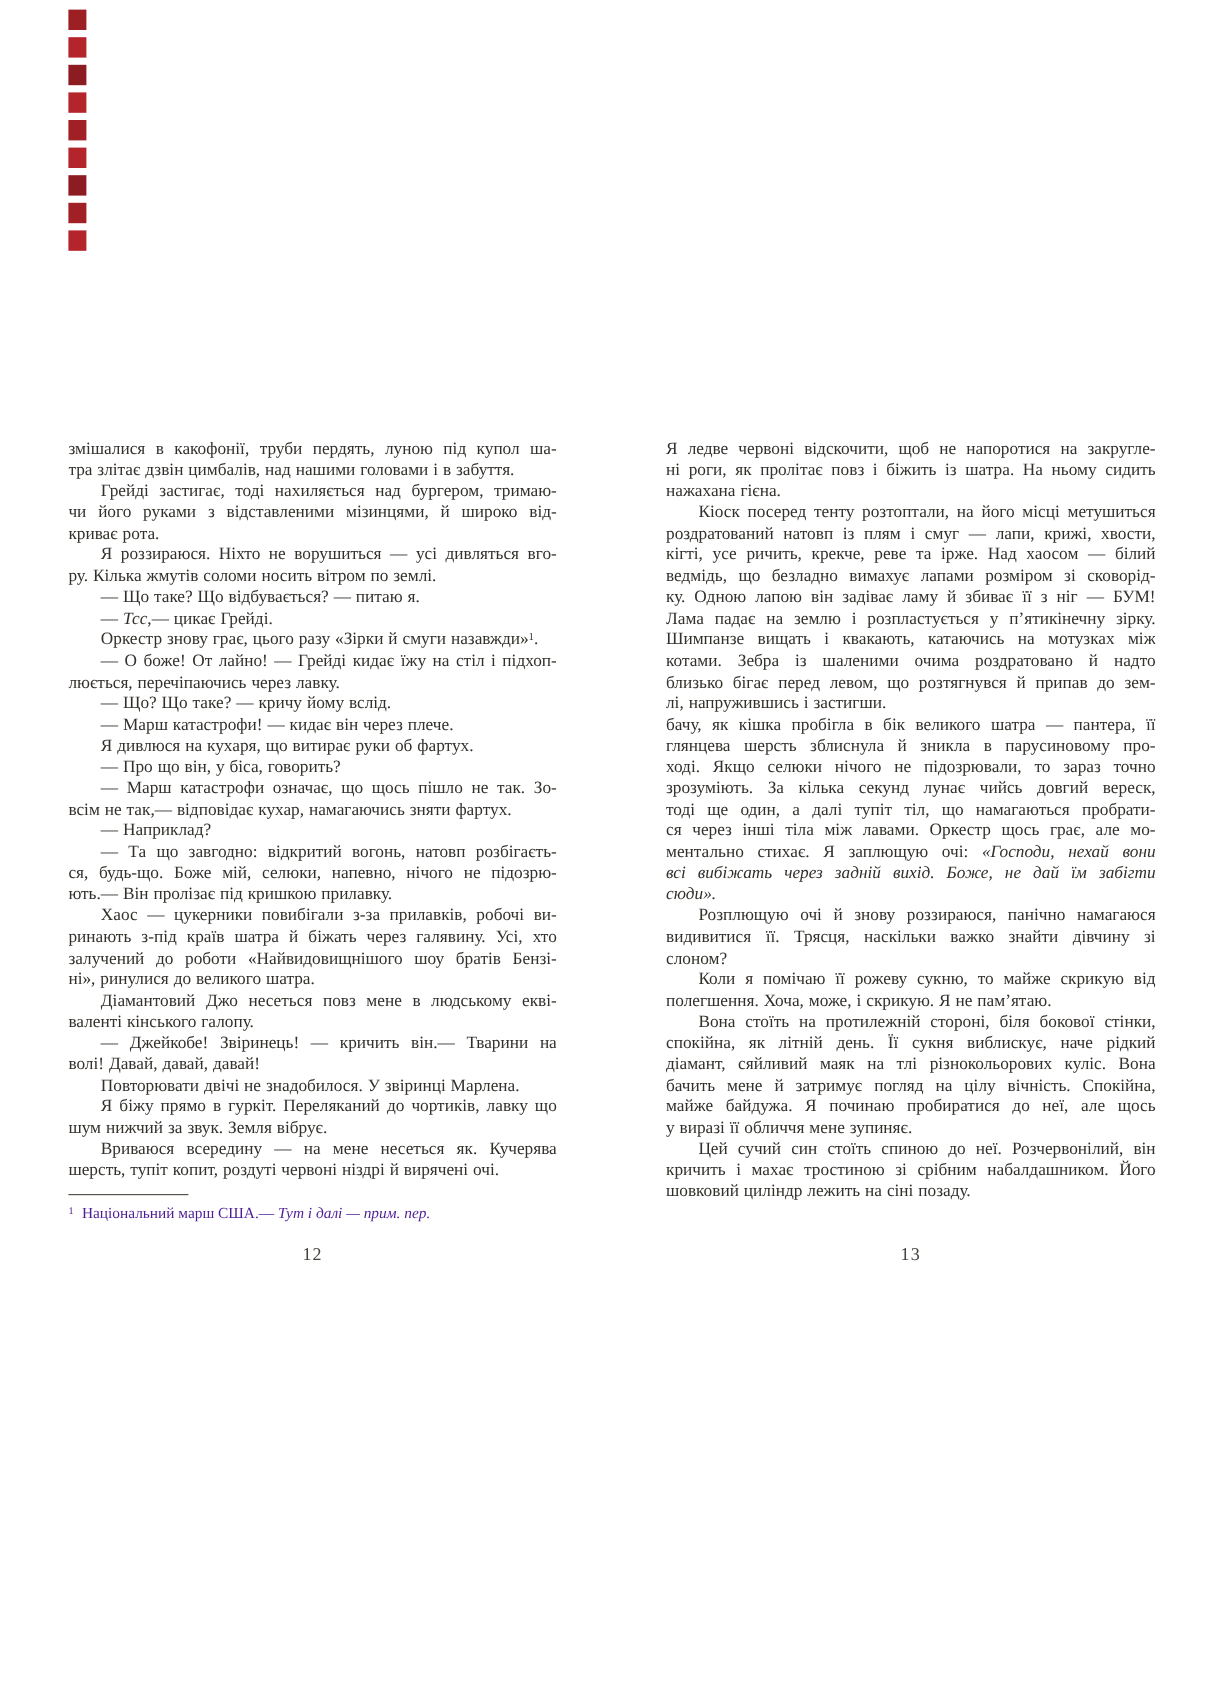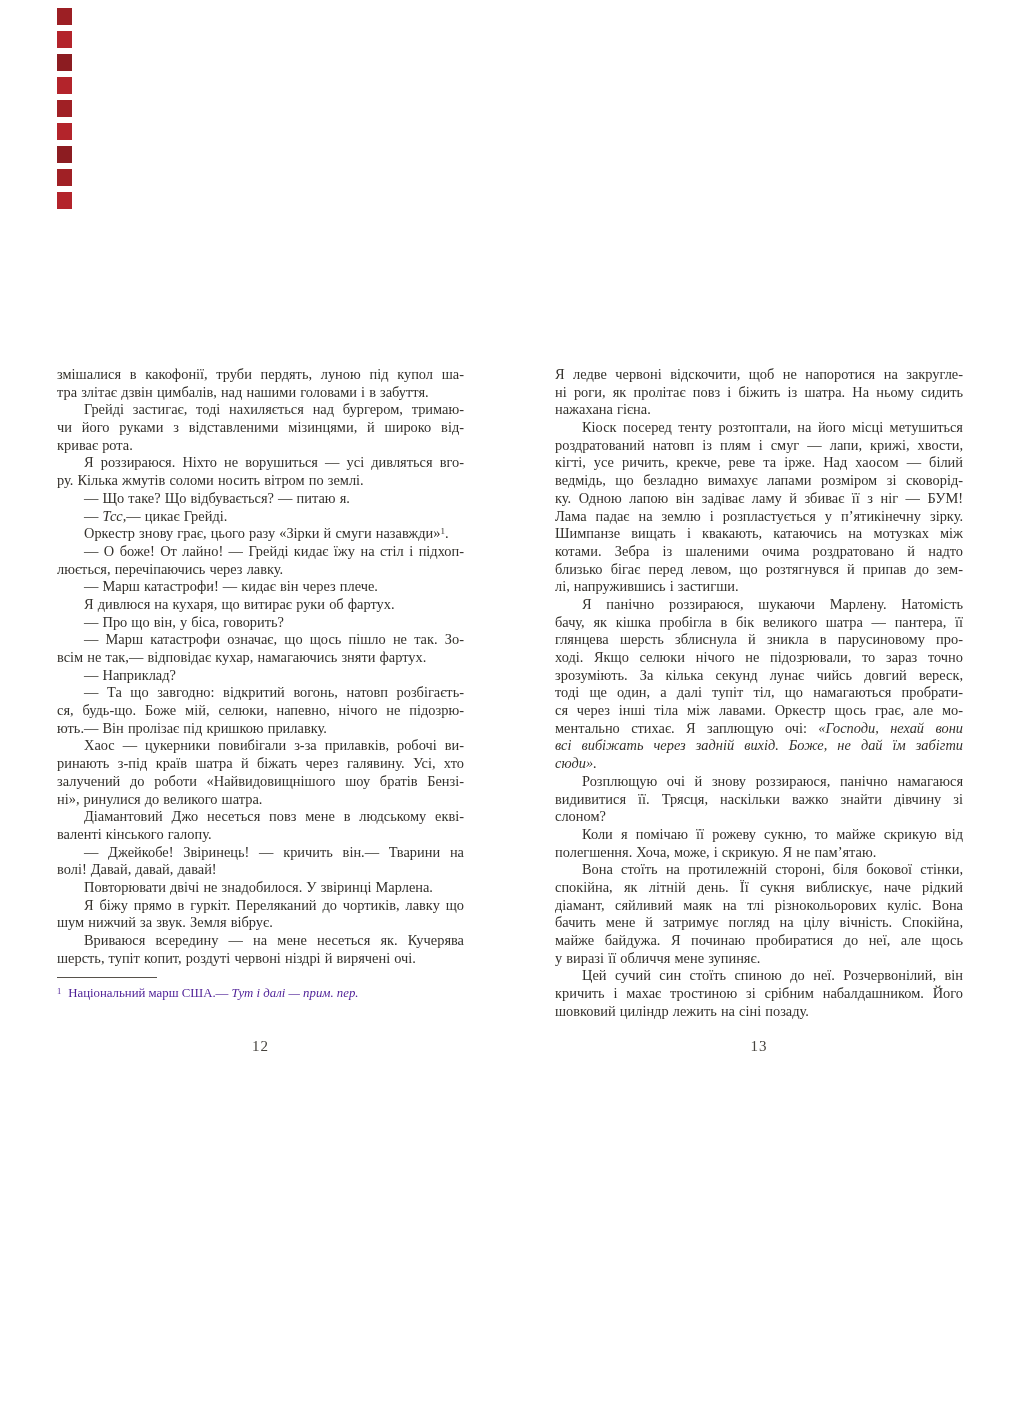--- a/index.html
+++ b/index.html
@@ -70,20 +70,21 @@
         <div class="tl ind">Грейді застигає, тоді нахиляється над бургером, тримаю-</div>
         <div class="tl">чи його руками з відставленими мізинцями, й широко від-</div>
         <div class="tl end">криває рота.</div>
         <div class="tl ind">Я роззираюся. Ніхто не ворушиться — усі дивляться вго-</div>
         <div class="tl end">ру. Кілька жмутів соломи носить вітром по землі.</div>
         <div class="tl ind end">— Що таке? Що відбувається? — питаю я.</div>
         <div class="tl ind end">— <span class="it">Тсс</span>,— цикає Грейді.</div>
         <div class="tl ind end">Оркестр знову грає, цього разу «Зірки й смуги назавжди»<sup>1</sup>.</div>
         <div class="tl ind">— О боже! От лайно! — Грейді кидає їжу на стіл і підхоп-</div>
         <div class="tl end">люється, перечіпаючись через лавку.</div>
+        <div class="tl ind end">— Що? Що таке? — кричу йому вслід.</div>
         <div class="tl ind end">— Марш катастрофи! — кидає він через плече.</div>
         <div class="tl ind end">Я дивлюся на кухаря, що витирає руки об фартух.</div>
         <div class="tl ind end">— Про що він, у біса, говорить?</div>
         <div class="tl ind">— Марш катастрофи означає, що щось пішло не так. Зо-</div>
         <div class="tl end">всім не так,— відповідає кухар, намагаючись зняти фартух.</div>
         <div class="tl ind end">— Наприклад?</div>
         <div class="tl ind">— Та що завгодно: відкритий вогонь, натовп розбігаєть-</div>
         <div class="tl">ся, будь-що. Боже мій, селюки, напевно, нічого не підозрю-</div>
         <div class="tl end">ють.— Він пролізає під кришкою прилавку.</div>
         <div class="tl ind">Хаос — цукерники повибігали з-за прилавків, робочі ви-</div>
@@ -115,21 +116,20 @@
         <div class="tl ind">Кіоск посеред тенту розтоптали, на його місці метушиться</div>
         <div class="tl">роздратований натовп із плям і смуг — лапи, крижі, хвости,</div>
         <div class="tl">кігті, усе ричить, крекче, реве та ірже. Над хаосом — білий</div>
         <div class="tl">ведмідь, що безладно вимахує лапами розміром зі сковорід-</div>
         <div class="tl">ку. Одною лапою він задіває ламу й збиває її з ніг — БУМ!</div>
         <div class="tl">Лама падає на землю і розпластується у п’ятикінечну зірку.</div>
         <div class="tl">Шимпанзе вищать і квакають, катаючись на мотузках між</div>
         <div class="tl">котами. Зебра із шаленими очима роздратовано й надто</div>
         <div class="tl">близько бігає перед левом, що розтягнувся й припав до зем-</div>
         <div class="tl end">лі, напружившись і застигши.</div>
-        <div class="tl ind">Я панічно роззираюся, шукаючи Марлену. Натомість</div>
         <div class="tl">бачу, як кішка пробігла в бік великого шатра — пантера, її</div>
         <div class="tl">глянцева шерсть зблиснула й зникла в парусиновому про-</div>
         <div class="tl">ході. Якщо селюки нічого не підозрювали, то зараз точно</div>
         <div class="tl">зрозуміють. За кілька секунд лунає чийсь довгий вереск,</div>
         <div class="tl">тоді ще один, а далі тупіт тіл, що намагаються пробрати-</div>
         <div class="tl">ся через інші тіла між лавами. Оркестр щось грає, але мо-</div>
         <div class="tl">ментально стихає. Я заплющую очі: <span class="it">«Господи, нехай вони</span></div>
         <div class="tl"><span class="it">всі вибіжать через задній вихід. Боже, не дай їм забігти</span></div>
         <div class="tl end"><span class="it">сюди».</span></div>
         <div class="tl ind">Розплющую очі й знову роззираюся, панічно намагаюся</div>

